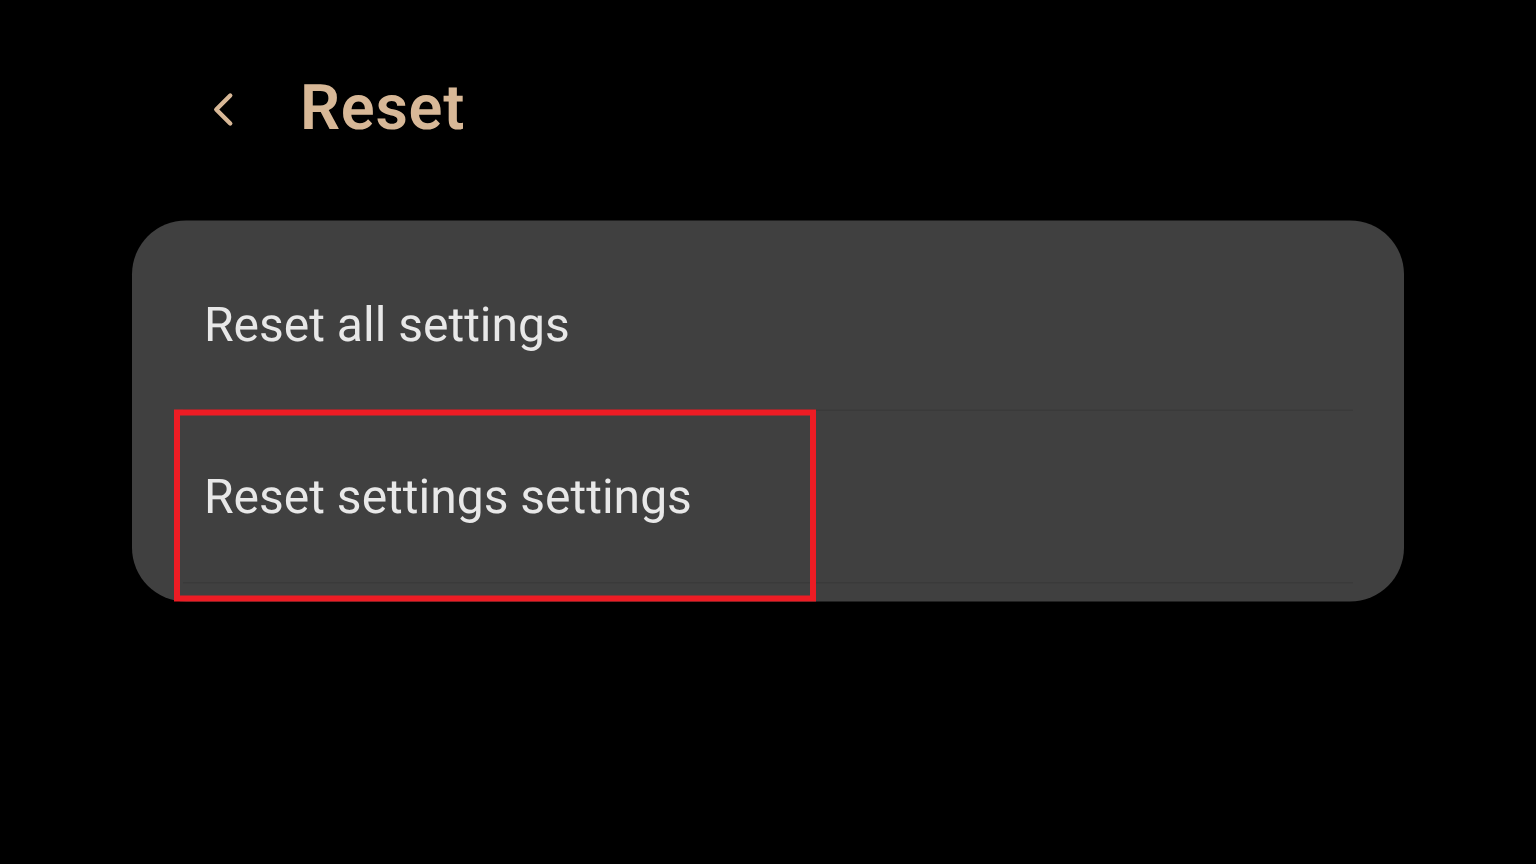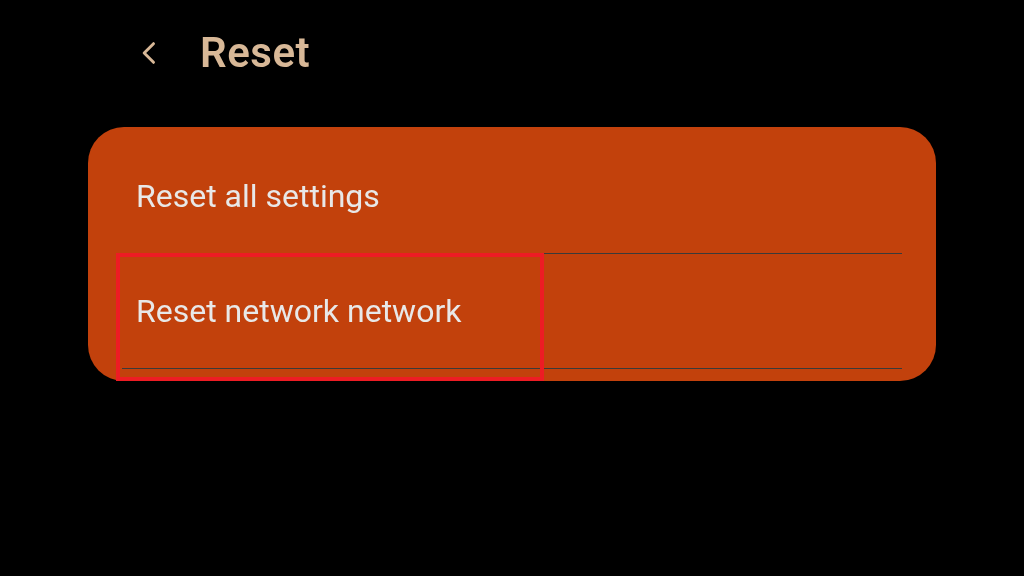--- a/index.html
+++ b/index.html
@@ -11,21 +11,21 @@
       width: 1024px;
       height: 576px;
       background: #000;
       font-family: -apple-system, BlinkMacSystemFont, 'Segoe UI', Roboto, sans-serif;
       overflow: hidden;
       display: flex;
       justify-content: center;
     }
     .container {
       width: 848px;
-      padding-top: 28px;
+      padding-top: 48px;
     }
     .header {
       display: flex;
       align-items: center;
       padding-left: 48px;
       margin-bottom: 50px;
     }
     .back-icon {
       width: 28px;
       height: 28px;
@@ -36,21 +36,21 @@
       width: 100%;
       height: 100%;
     }
     .page-title {
       color: #d8b897;
       font-size: 42px;
       font-weight: 600;
       letter-spacing: 0.5px;
     }
     .card {
-      background: #c2410c;
+      background: #404040;
       border-radius: 36px;
       padding: 12px 0;
       position: relative;
     }
     .list-item {
       padding: 38px 48px;
       color: #e8e8e8;
       font-size: 32px;
       font-weight: 400;
       cursor: pointer;
@@ -83,18 +83,18 @@
     </div>
     <div class="page-title">Reset</div>
   </div>
 
   <div class="card">
     <div class="list-item">
       <span>Reset all settings</span>
     </div>
     <div class="divider"></div>
     <div class="list-item">
-      <span>Reset network network</span>
+      <span>Reset settings settings</span>
     </div>
     <div class="divider"></div>
     <div class="highlight-box"></div>
   </div>
 </div>
 
 </body></html>

